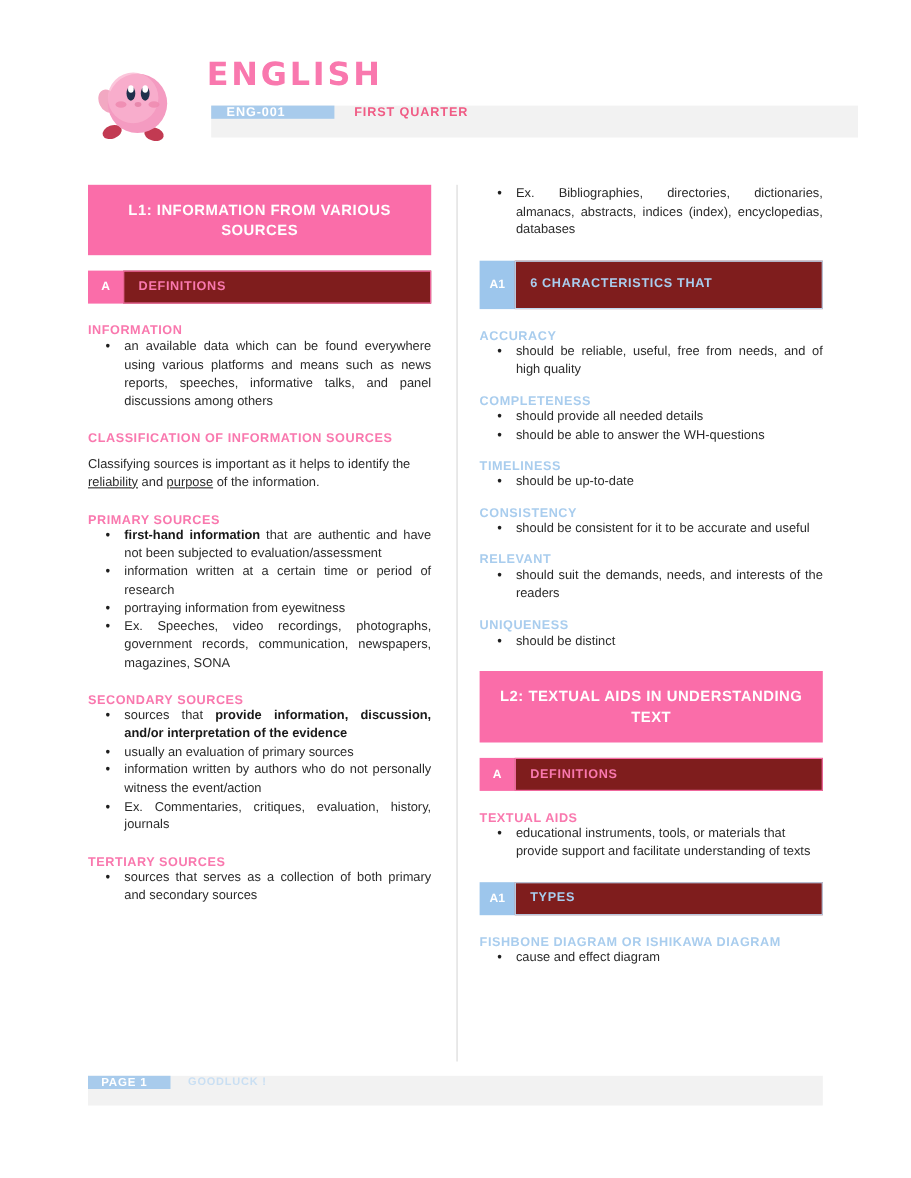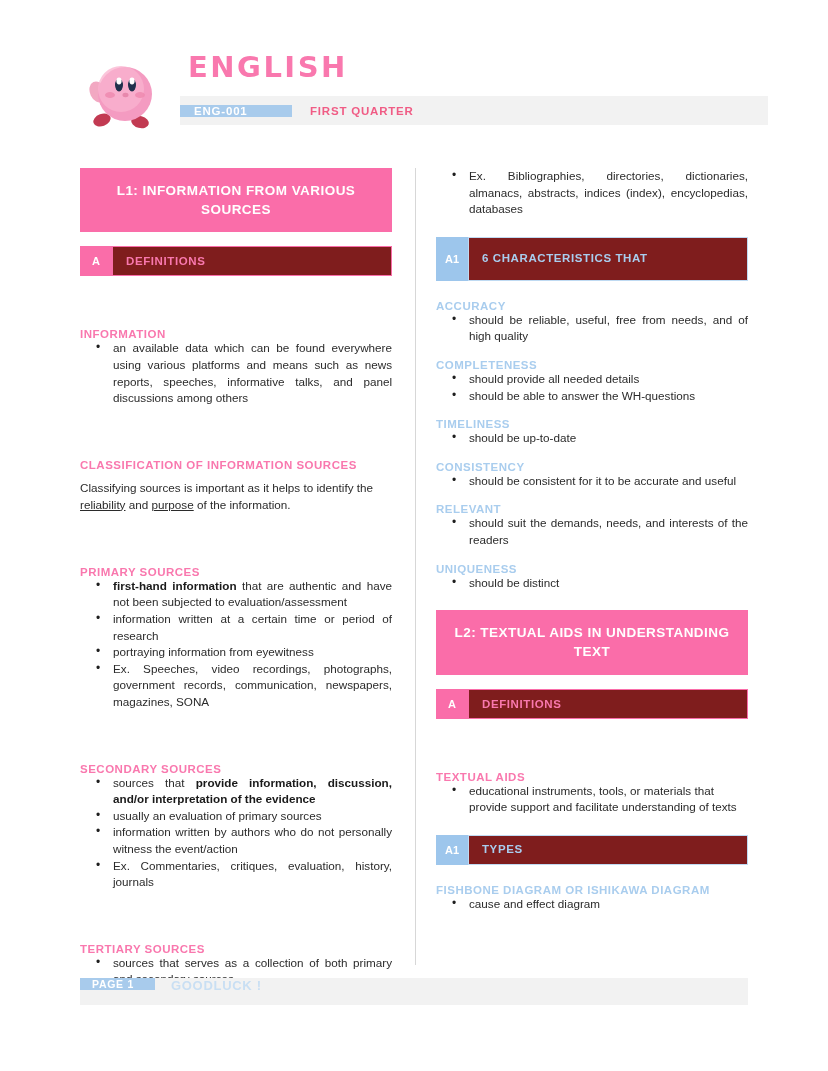--- a/index.html
+++ b/index.html
@@ -14,22 +14,22 @@
   
   .header { position:absolute; left:0; top:0; width:756px; height:150px; }
   .kirby-wrap { position:absolute; left:88px; top:52px; width:72px; height:80px; }
   .kirby-svg { width:72px; height:80px; display:block; }
 
   .title { position:absolute; left:188px; top:50px;
     font-size:29px; font-weight:bold; color:#F978AE;
     letter-spacing:2.5px; font-family:"DejaVu Sans", sans-serif;
     text-transform:uppercase; }
 
-  .meta-bar { position:absolute; left:180px; top:96px; width:588px; height:29px;
-    background:#F2F2F2; display:flex; align-items:center; }
+  .meta-bar { position:absolute; left:192px; top:96px; width:588px; height:29px;
+    background:#F2F2F2; display:flex; align-items:flex-start; }
   .meta-code { width:112px; background:#A8CBEC; color:#ffffff;
     font-size:11.5px; font-weight:bold; letter-spacing:.8px;
     display:flex; align-items:center; padding-left:14px; }
   .meta-quarter { flex:1; color:#F05C85; font-size:11.5px; font-weight:bold;
     letter-spacing:.8px; display:flex; align-items:center; padding-left:18px; }
 
   
   .columns { position:absolute; left:0; top:168px; width:828px; height:800px; }
   .col { position:absolute; top:0; width:312px; }
   .col-left { left:80px; }
@@ -51,21 +51,21 @@
   .sec-pink .tag { background:#FA6DA9; }
   .sec-pink .box { border:1.6px solid #FA6DA9; color:#F978AE; }
   .sec-blue { height:44px; }
   .sec-blue .tag { background:#9DC6EC; }
   .sec-blue .box { border:1.6px solid #BFDAF2; color:#A9CDEE; line-height:1.32;
     padding-top:2px; padding-bottom:2px; }
   .sec-blue .box span { display:block; }
 
   .sub-head { font-size:11.5px; font-weight:bold; letter-spacing:.5px;
     text-transform:uppercase; }
-  .sub-pink { color:#F978AE;margin-top:33px; }
+  .sub-pink { color:#F978AE; }
   .sub-blue { color:#A9CDEE; }
 
   ul.bul { list-style:none; margin:0; padding:0; }
   ul.bul li { position:relative; padding-left:33px; font-size:11.7px;
     line-height:1.42; color:#2B2B2B; text-align:justify; }
   ul.bul li::before { content:"\2022"; position:absolute; left:16px; top:-1px;
     font-size:12px; color:#1E1E1E; }
   ul.bul.nojust li { text-align:left; }
 
   p.para { font-size:11.7px; line-height:1.45; color:#2B2B2B; }
@@ -75,21 +75,21 @@
   .gap-s { height:9px; }
   .gap-m { height:14px; }
   .gap-l { height:19px; }
 
   
   .footer-bar { position:absolute; left:80px; top:978px; width:668px; height:27px;
     background:#F2F2F2; display:flex; align-items:flex-start; }
   .footer-page { width:75px; background:#A8CBEC; color:#ffffff; font-size:10.5px;
     font-weight:bold; letter-spacing:.7px; display:flex; align-items:center;
     padding-left:12px; }
-  .footer-msg { flex:1; color:#C9DFF3; font-size:13px; font-weight:bold;
+  .footer-msg { flex:1; color:#C9DFF3; font-size:10px; font-weight:bold;
     letter-spacing:.7px; display:flex; align-items:center; padding-left:16px; }
 </style>
 </head>
 <body>
 
 <div class="page">
 
   <div class="header">
 
     <div class="kirby-wrap">

